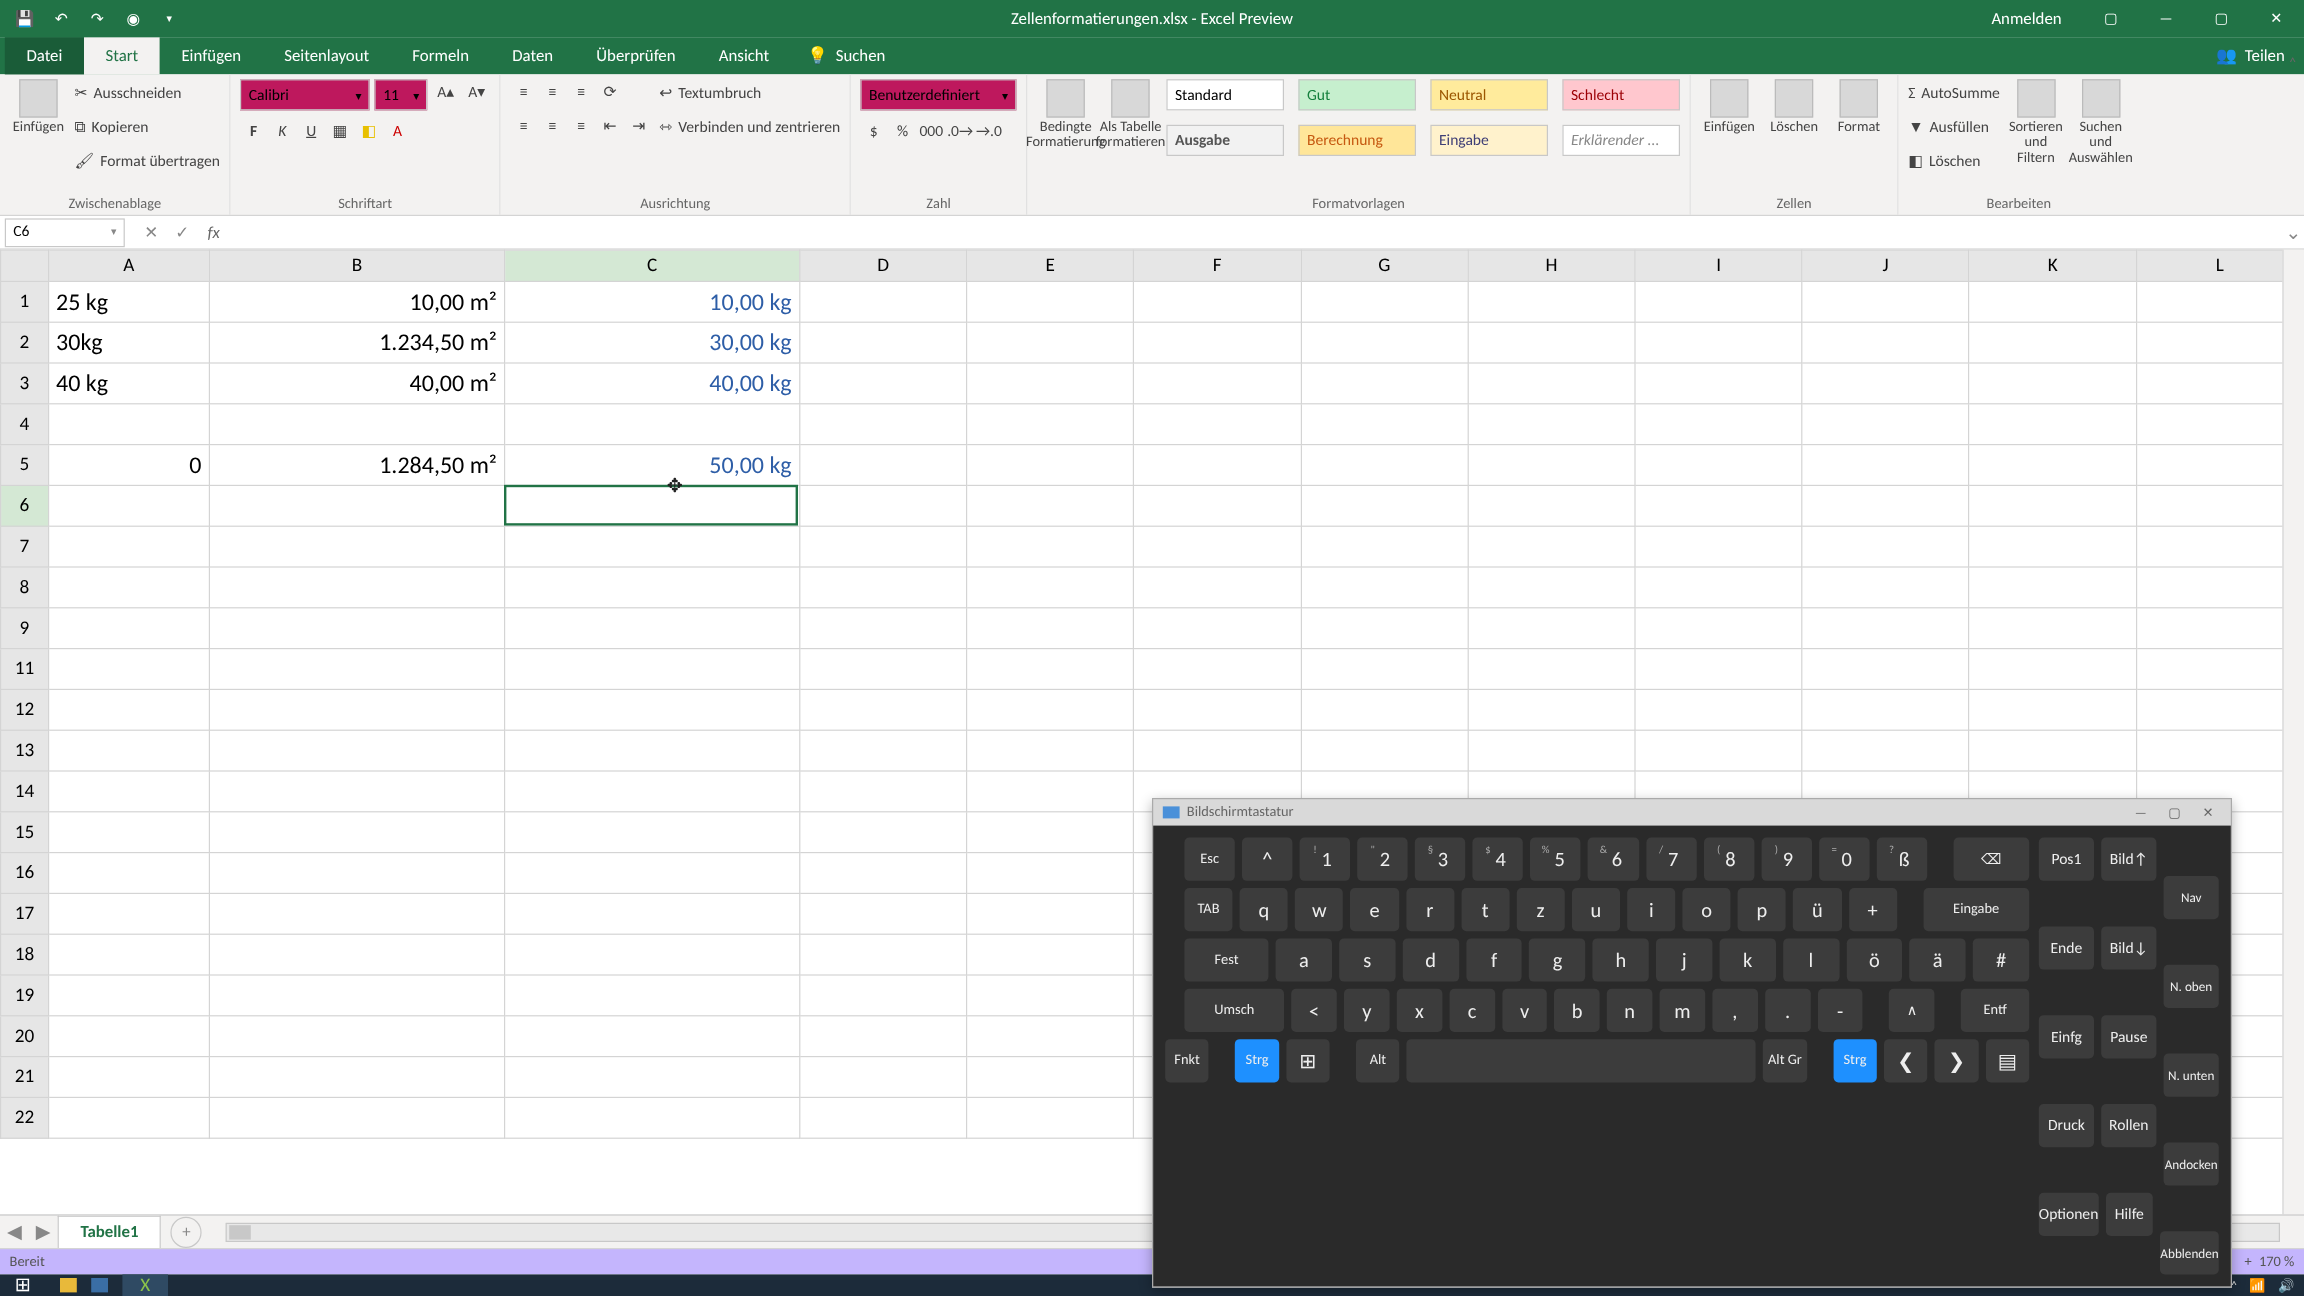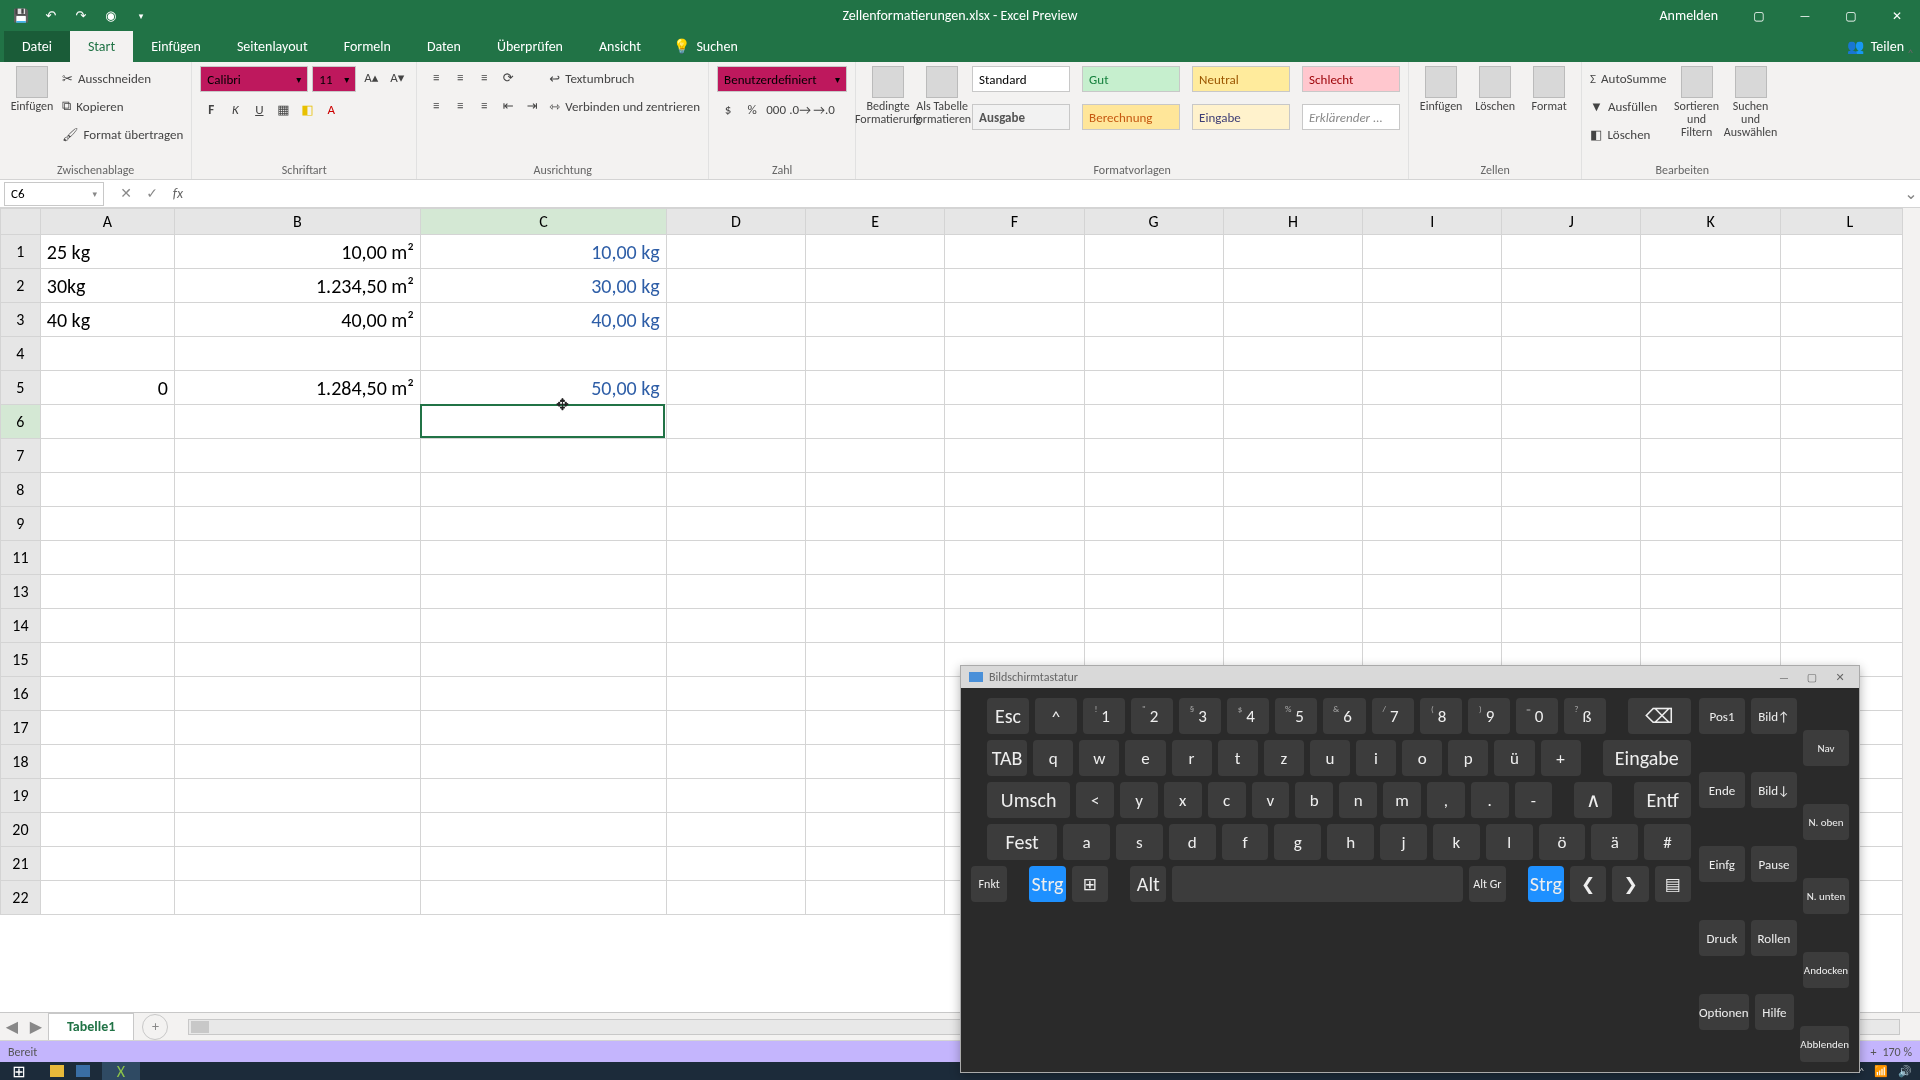--- a/index.html
+++ b/index.html
@@ -82,21 +82,21 @@
 .osk{position:absolute; left:960px; top:665px; width:900px; background:#d9d9d9; border:1px solid #aaa; box-shadow:0 3px 10px rgba(0,0,0,0.3);}
 .osk-title{height:22px; display:flex; align-items:center; padding:0 8px; font-size:12px; color:#666; gap:6px;}
 .osk-title .spacer{flex:1;}
 .osk-title .wbtn{width:22px; text-align:center; font-size:11px;}
 .osk-body{background:#2a2a2a; padding:10px; display:flex; gap:8px;}
 .keys-main{flex:1; display:flex; flex-direction:column; gap:6px;}
 .keys-side{width:150px; display:flex; flex-direction:column; gap:6px;}
 .keyrow{display:flex; gap:6px;}
 .key{background:#3c3c3c; color:#eee; border-radius:4px; display:flex; align-items:center; justify-content:center; font-size:17px; height:36px;}
 .key.small{font-size:12px;}
-.key.mod{font-size:20px;margin-left:16px;}
+.key.mod{font-size:12px;margin-left:16px;}
 .key.wide{flex:1.5;}
 .key.xlwide{flex:2.2;}
 .key.space{flex:8;}
 .key.active{background:#1e90ff;}
 .key.f1{flex:1;}
 .keys-side .srow{display:flex; gap:6px;}
 .skey{background:#3c3c3c;color:#eee;border-radius:4px;height:36px;flex:1;display:flex;align-items:center;justify-content:center;font-size:13px;}
 .skey.small{font-size:11px;margin-top:32px;}
 .sup{font-size:9px; position:relative; top:-8px; left:-4px; color:#aaa;}
 
@@ -518,20 +518,35 @@
           <td></td>
           <td></td>
           <td></td>
           <td></td>
           <td></td>
           <td></td>
           <td></td>
           <td></td>
         </tr>
         <tr>
+          <th>12</th>
+          <td></td>
+          <td></td>
+          <td></td>
+          <td></td>
+          <td></td>
+          <td></td>
+          <td></td>
+          <td></td>
+          <td></td>
+          <td></td>
+          <td></td>
+          <td></td>
+        </tr>
+        <tr>
           <th>13</th>
           <td></td>
           <td></td>
           <td></td>
           <td></td>
           <td></td>
           <td></td>
           <td></td>
           <td></td>
           <td></td>
@@ -822,20 +837,61 @@
             <span>ü</span>
           </div>
           <div class="key f1">
             <span>+</span>
           </div>
           <div class="key xlwide mod">
             <span>Eingabe</span>
           </div>
         </div>
         <div class="keyrow">
+          <div class="key wide mod">
+            <span>Fest</span>
+          </div>
+          <div class="key f1">
+            <span>a</span>
+          </div>
+          <div class="key f1">
+            <span>s</span>
+          </div>
+          <div class="key f1">
+            <span>d</span>
+          </div>
+          <div class="key f1">
+            <span>f</span>
+          </div>
+          <div class="key f1">
+            <span>g</span>
+          </div>
+          <div class="key f1">
+            <span>h</span>
+          </div>
+          <div class="key f1">
+            <span>j</span>
+          </div>
+          <div class="key f1">
+            <span>k</span>
+          </div>
+          <div class="key f1">
+            <span>l</span>
+          </div>
+          <div class="key f1">
+            <span>ö</span>
+          </div>
+          <div class="key f1">
+            <span>ä</span>
+          </div>
+          <div class="key f1">
+            <span>#</span>
+          </div>
+        </div>
+        <div class="keyrow">
           <div class="key xlwide mod">
             <span>Umsch</span>
           </div>
           <div class="key f1">
             <span>&lt;</span>
           </div>
           <div class="key f1">
             <span>y</span>
           </div>
           <div class="key f1">
@@ -863,61 +919,20 @@
             <span>.</span>
           </div>
           <div class="key f1">
             <span>-</span>
           </div>
           <div class="key f1 mod">
             <span>∧</span>
           </div>
           <div class="key wide mod">
             <span>Entf</span>
-          </div>
-        </div>
-        <div class="keyrow">
-          <div class="key wide mod">
-            <span>Fest</span>
-          </div>
-          <div class="key f1">
-            <span>a</span>
-          </div>
-          <div class="key f1">
-            <span>s</span>
-          </div>
-          <div class="key f1">
-            <span>d</span>
-          </div>
-          <div class="key f1">
-            <span>f</span>
-          </div>
-          <div class="key f1">
-            <span>g</span>
-          </div>
-          <div class="key f1">
-            <span>h</span>
-          </div>
-          <div class="key f1">
-            <span>j</span>
-          </div>
-          <div class="key f1">
-            <span>k</span>
-          </div>
-          <div class="key f1">
-            <span>l</span>
-          </div>
-          <div class="key f1">
-            <span>ö</span>
-          </div>
-          <div class="key f1">
-            <span>ä</span>
-          </div>
-          <div class="key f1">
-            <span>#</span>
           </div>
         </div>
         <div class="keyrow">
           <div class="key f1 small">
             <span>Fnkt</span>
           </div>
           <div class="key f1 mod active">
             <span>Strg</span>
           </div>
           <div class="key f1">

